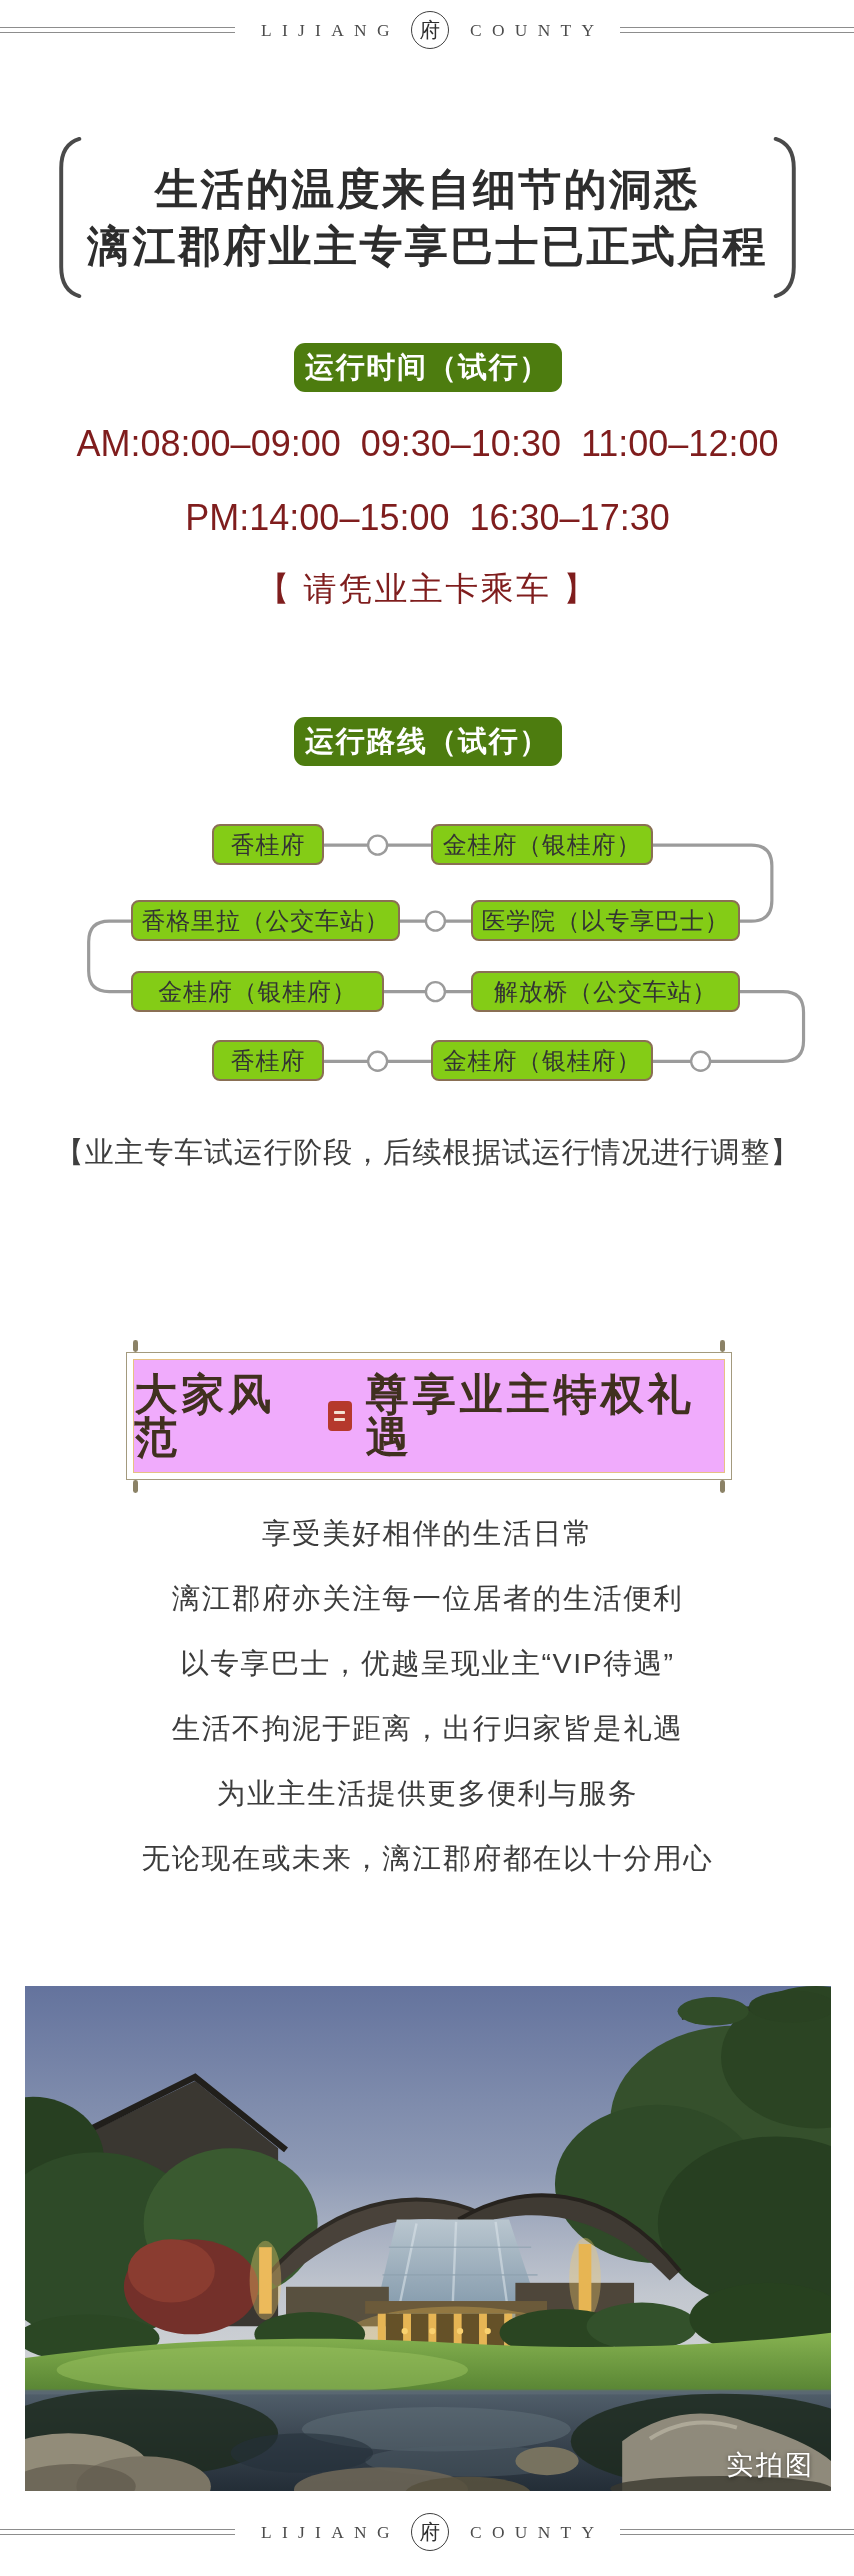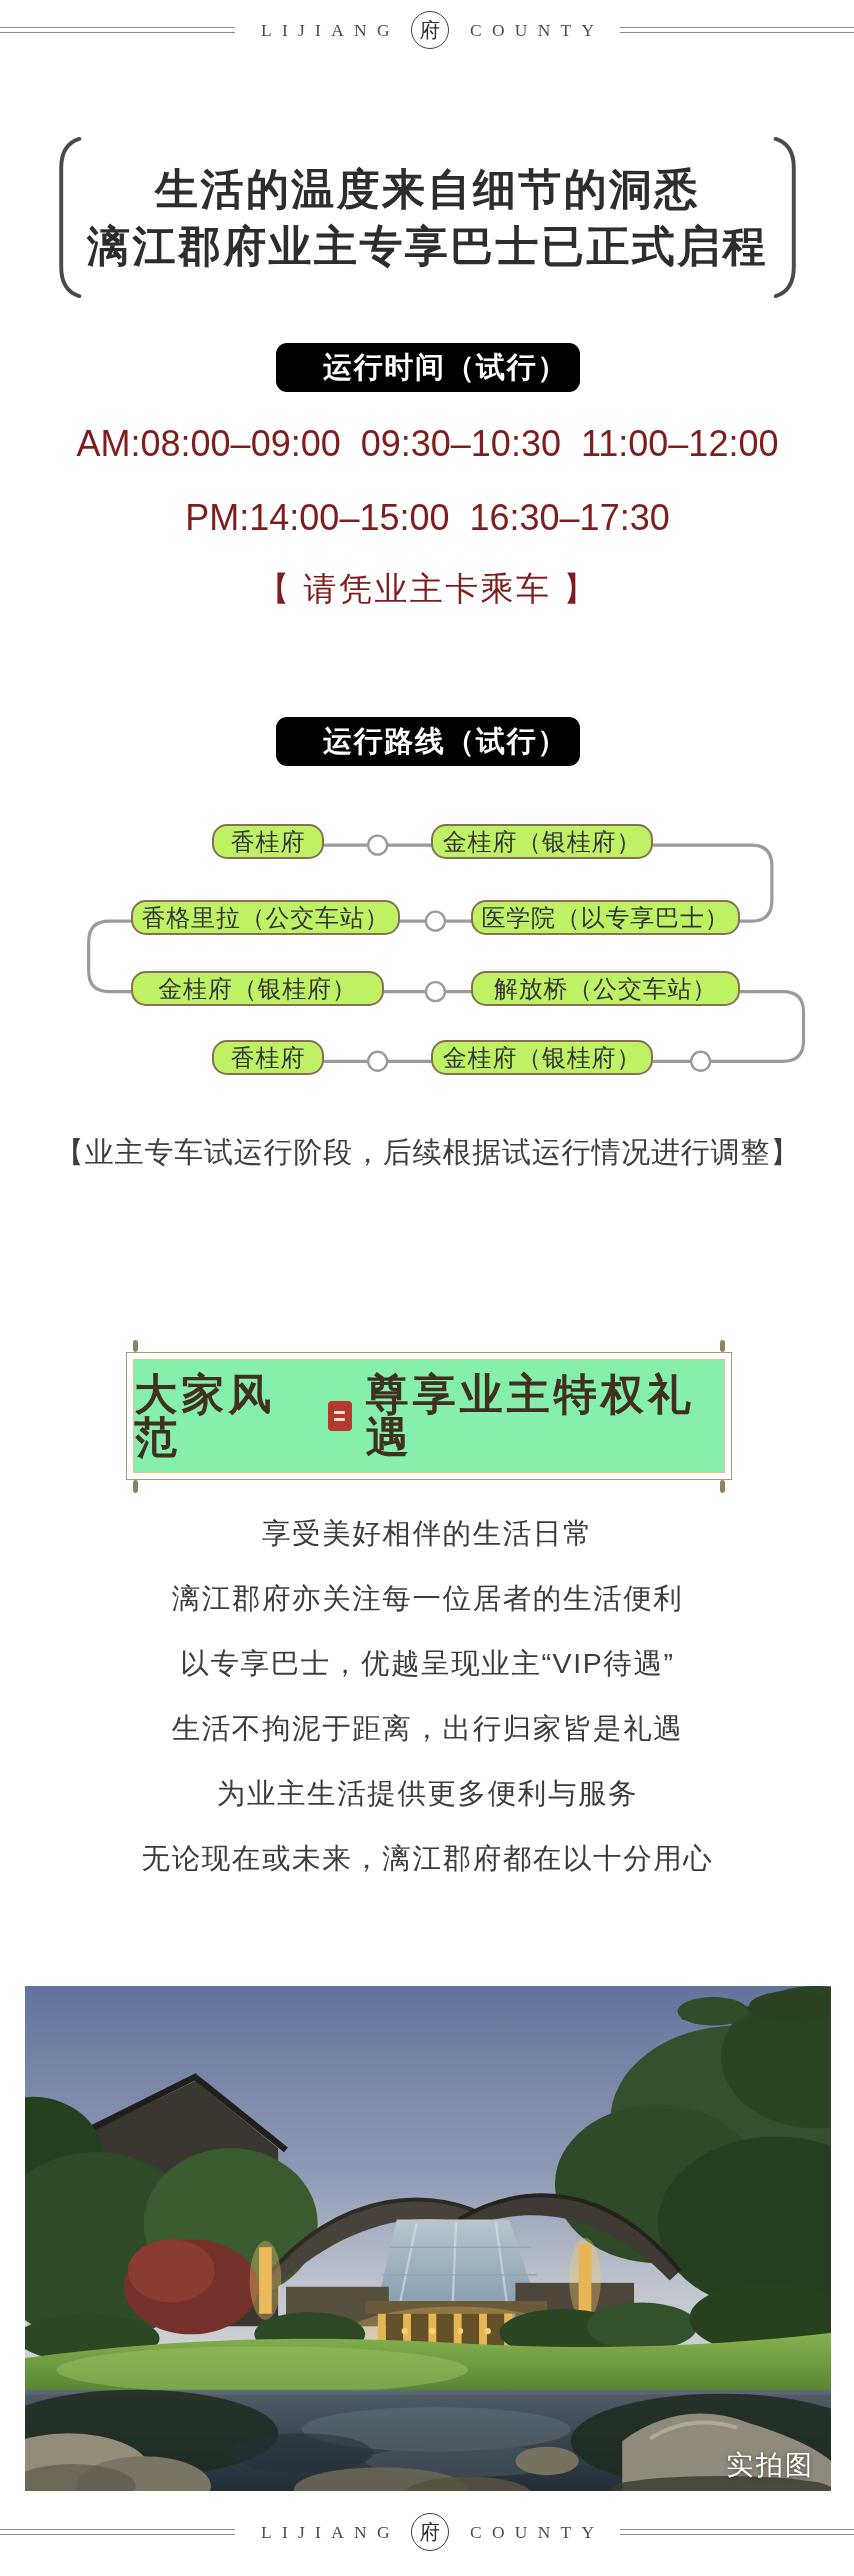--- a/index.html
+++ b/index.html
@@ -19,52 +19,52 @@
   
   .title-wrap{position:absolute;top:133px;left:0;right:0;height:169px;
               display:flex;flex-direction:column;align-items:center;justify-content:center;gap:14px;}
   .title-line{font-size:43px;font-weight:bold;color:#2d2d2d;letter-spacing:2.4px;line-height:1;}
   .bracket{position:absolute;top:136px;width:33px;height:163px;}
   .bracket.left{left:51px;}
   .bracket.right{right:51px;}
 
   
   .badge{position:absolute;left:50%;transform:translateX(-50%);width:268px;height:49px;
-         background:#000000;color:#ffffff;font-size:29px;font-weight:bold;letter-spacing:1.6px;
-         border-radius:11px;display:flex;align-items:center;justify-content:center;padding-left:36px;}
+         background:#4d7c0f;color:#ffffff;font-size:29px;font-weight:bold;letter-spacing:1.6px;
+         border-radius:11px;display:flex;align-items:center;justify-content:center;}
   .badge.time{top:343px;}
   .badge.route{top:717px;}
 
   
   .center-text{position:absolute;left:0;right:0;text-align:center;color:#7f1d1d;}
   .time-am{top:423px;font-size:36px;white-space:pre;}
   .time-pm{top:497px;font-size:36px;white-space:pre;}
   .ride-note{top:567px;font-size:33px;letter-spacing:2.4px;}
 
   
   .route-diagram{position:absolute;top:807px;left:0;width:855px;height:279px;}
   .route-diagram svg.connectors{position:absolute;left:0;top:0;}
-  .stop{position:absolute;box-sizing:border-box;height:35px;background:#bef264;
-        border:2.4px solid #8a6f54;border-radius:15px;color:#333333;font-size:24px;
+  .stop{position:absolute;box-sizing:border-box;height:41px;background:#84cc16;
+        border:2.4px solid #8a6f54;border-radius:8px;color:#333333;font-size:24px;
         letter-spacing:0.8px;display:flex;align-items:center;justify-content:center;z-index:1;}
   .s-r1l{top:17.4px;left:212px;width:112px;}
   .s-r1r{top:17.4px;left:431px;width:222px;}
   .s-r2l{top:93px;left:131px;width:269px;}
   .s-r2r{top:93px;left:471px;width:269px;}
   .s-r3l{top:164px;left:131px;width:253px;}
   .s-r3r{top:164px;left:471px;width:269px;}
   .s-r4l{top:233px;left:212px;width:112px;}
   .s-r4r{top:233px;left:431px;width:222px;}
 
   .route-note{top:1133px;font-size:29px;color:#3e3e3e;letter-spacing:0.8px;}
 
   
   .banner{position:absolute;top:1352px;left:126px;width:606px;height:128px;
           border:1.6px solid #a39a7e;background:#ffffff;box-sizing:border-box;}
-  .banner-inner{position:absolute;left:6.3px;right:6.3px;top:6.3px;bottom:6.3px;background:#86efac;
+  .banner-inner{position:absolute;left:6.3px;right:6.3px;top:6.3px;bottom:6.3px;background:#f0abfc;
                 border:0.8px solid #e6c183;display:flex;align-items:center;justify-content:center;gap:14.2px;}
   .banner-text{font-family:"DejaVu Serif","Liberation Serif",serif;font-size:43px;font-weight:bold;
                color:#40301f;letter-spacing:4px;line-height:1;}
   .pin{position:absolute;width:4.7px;height:12.7px;background:#8b8266;border-radius:2.4px;}
   .pin.tl{left:6.3px;top:-13.5px;} .pin.tr{right:6.3px;top:-13.5px;}
   .pin.bl{left:6.3px;bottom:-13.5px;} .pin.br{right:6.3px;bottom:-13.5px;}
   .seal{position:relative;width:24px;height:30px;background:#b5392c;border-radius:4px;flex:0 0 auto;
         display:flex;flex-direction:column;align-items:center;justify-content:center;gap:4px;}
   .seal i{display:block;width:11px;height:3.2px;background:#f3e2d2;border-radius:0.8px;}
 

